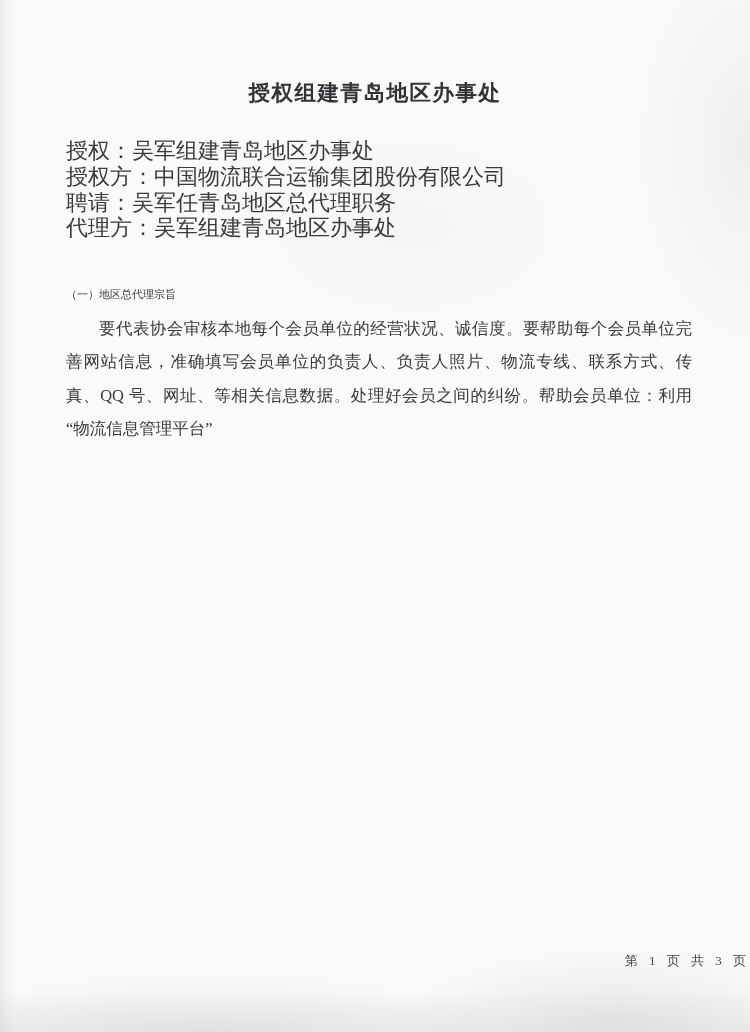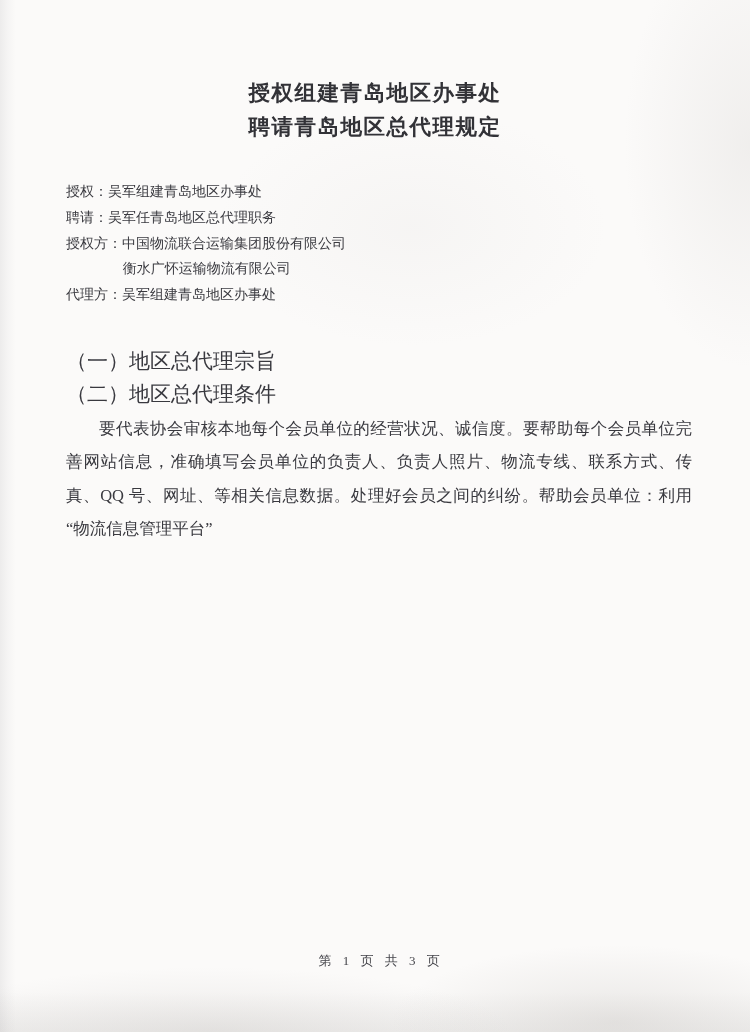--- a/index.html
+++ b/index.html
@@ -29,74 +29,71 @@
     padding-top: 76px;
     text-align: center;
     font-size: 21.5px;
     font-weight: bold;
     line-height: 34px;
     letter-spacing: 1.5px;
     color: #323237;
   }
   .doc-title.second { padding-top: 0; }
   .header-block {
-    margin: 35px 62px 0 66px;
-    font-size: 14px;
+    margin: 28px 62px 0 66px;
+    font-size: 22px;
     line-height: 25.8px;
   }
   .header-line { margin: 0; }
   .header-line.indented { padding-left: 4.05em; }
   .content {
     margin: 0 58px 0 66px;
     font-size: 16.5px;
     line-height: 33.5px;
     text-align: justify;
   }
   .section-heading {
     margin: 0;
     font-weight: normal;
-    font-size: 21px;
+    font-size: 11px;
   }
   .first-section { margin-top: 37px; }
   .content p.para {
     margin: 0;
     text-indent: 2em;
   }
   .footer {
     position: absolute;
     left: 12px;
     right: 0;
     bottom: 62px;
-    text-align: center;
+    text-align: right;
     font-size: 13px;
     letter-spacing: 4px;
     color: #45454b;
   }
 </style>
 </head>
 <body>
 
 <div class="page">
 
   <h1 class="doc-title">授权组建青岛地区办事处</h1>
-  <h1 class="doc-title second">聘请青岛地区总代理规定</h1>
 
   <div class="header-block">
     <p class="header-line">授权：吴军组建青岛地区办事处</p>
+    <p class="header-line">授权方：中国物流联合运输集团股份有限公司</p>
     <p class="header-line">聘请：吴军任青岛地区总代理职务</p>
-    <p class="header-line">授权方：中国物流联合运输集团股份有限公司</p>
-    <p class="header-line indented">衡水广怀运输物流有限公司</p>
     <p class="header-line">代理方：吴军组建青岛地区办事处</p>
   </div>
 
   <div class="content">
 
     <h2 class="section-heading first-section">（一）地区总代理宗旨</h2>
 
-    <h2 class="section-heading">（二）地区总代理条件</h2>
 
     <p class="para">要代表协会审核本地每个会员单位的经营状况、诚信度。要帮助每个会员单位完善网站信息，准确填写会员单位的负责人、负责人照片、物流专线、联系方式、传真、QQ 号、网址、等相关信息数据。处理好会员之间的纠纷。帮助会员单位：利用“物流信息管理平台”</p>
 
   </div>
 
   <div class="footer">第 1 页 共 3 页</div>
 
 </div>
 
 </body></html>

